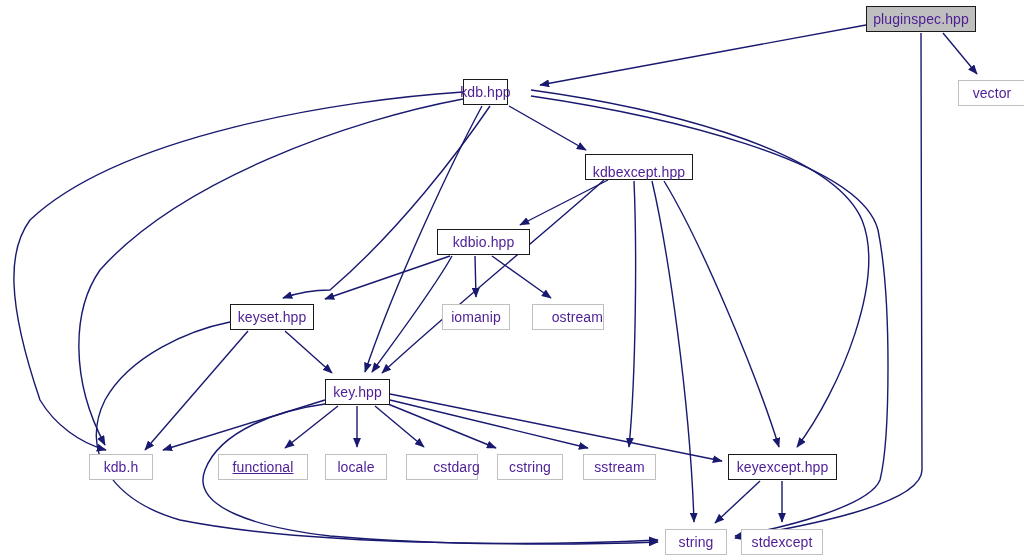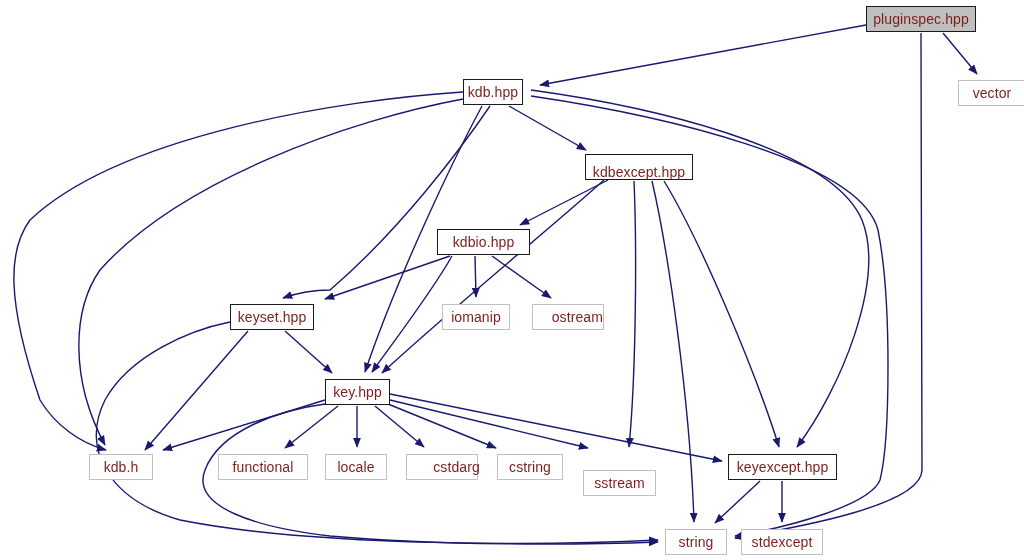--- a/index.html
+++ b/index.html
@@ -27,21 +27,21 @@
   }
   .node {
     position: absolute;
     box-sizing: border-box;
     display: flex;
     align-items: center;
     justify-content: center;
     white-space: nowrap;
     font-size: 14px;
     line-height: 1;
-    color: #7f1d1d;
+    color: #4c1d95;
     background: #ffffff;
     border: 1px solid #c0c0c0;
     height: 26px;
     letter-spacing: 0.1px;
   }
   .node.internal {
     border: 1px solid #1a1a1a;
     background: #ffffff;
   }
   .node.current {
@@ -127,21 +127,21 @@
       <path d="M782,481 L782,522"></path>
     </g>
   </svg>
 
   <div class="node current" style="left:866px;top:6px;width:110px;">
     <span>pluginspec.hpp</span>
   </div>
   <div class="node" style="left:958px;top:80px;width:68px;">
     <span>vector</span>
   </div>
-  <div class="node internal" style="left:463px;top:79px;width:60px;">
+  <div class="node internal" style="left:463px;top:79px;width:45px;">
     <span>kdb.hpp</span>
   </div>
   <div class="node internal" style="left:585px;top:154px;width:108px;align-items:flex-end;">
     <span>kdbexcept.hpp</span>
   </div>
   <div class="node internal" style="left:437px;top:229px;width:93px;">
     <span>kdbio.hpp</span>
   </div>
   <div class="node" style="left:442px;top:304px;width:68px;">
     <span>iomanip</span>
@@ -151,33 +151,33 @@
   </div>
   <div class="node internal" style="left:230px;top:304px;width:84px;">
     <span>keyset.hpp</span>
   </div>
   <div class="node internal" style="left:325px;top:379px;width:65px;">
     <span>key.hpp</span>
   </div>
   <div class="node" style="left:89px;top:454px;width:64px;">
     <span>kdb.h</span>
   </div>
-  <div class="node" style="left:218px;top:454px;width:90px;">
+  <div class="node" style="left:218px;top:454px;width:90px;text-decoration:underline;">
     <span>functional</span>
   </div>
   <div class="node" style="left:325px;top:454px;width:62px;">
     <span>locale</span>
   </div>
   <div class="node" style="left:406px;top:454px;width:72px;padding-left:29px;">
     <span>cstdarg</span>
   </div>
   <div class="node" style="left:497px;top:454px;width:66px;">
     <span>cstring</span>
   </div>
-  <div class="node" style="left:583px;top:454px;width:73px;margin-top:16px;">
+  <div class="node" style="left:583px;top:454px;width:73px;">
     <span>sstream</span>
   </div>
   <div class="node internal" style="left:728px;top:454px;width:109px;">
     <span>keyexcept.hpp</span>
   </div>
   <div class="node" style="left:665px;top:529px;width:62px;">
     <span>string</span>
   </div>
   <div class="node" style="left:741px;top:529px;width:82px;">
     <span>stdexcept</span>

